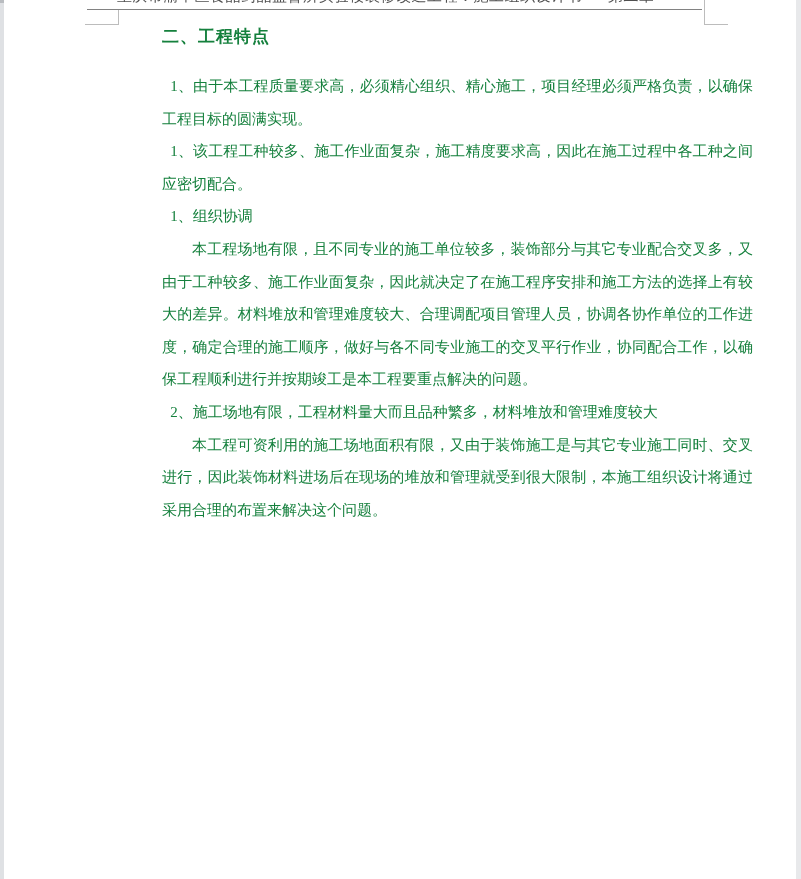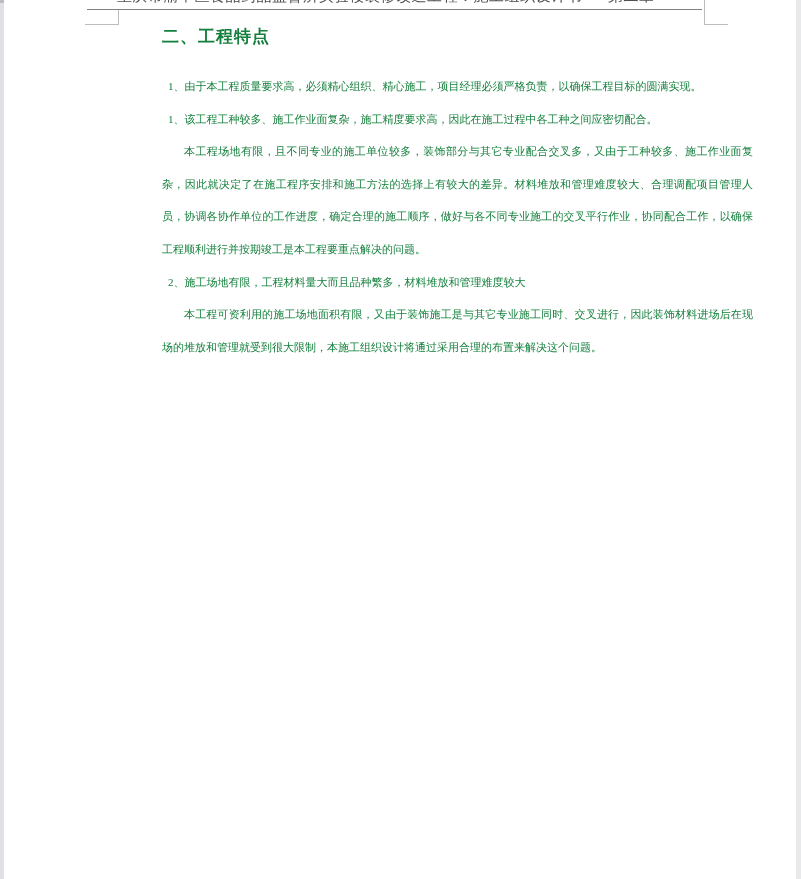--- a/index.html
+++ b/index.html
@@ -62,21 +62,21 @@
   .content h2 {
     font-size: 17px;
     line-height: 23px;
     font-weight: bold;
     margin: 18px 0 22px 0;
     letter-spacing: 1px;
   }
   .content h2:first-child { margin-top: 0; }
   .content p {
     margin: 0;
-    font-size: 11px;
+    font-size: 15px;
     line-height: 32.6px;
     text-align: justify;
   }
   .content p.indent-num  { text-indent: 0.55em; }
   .content p.indent-body { text-indent: 2em; }
 </style>
 </head>
 <body>
 
 <div class="edge-strip-left">
@@ -93,16 +93,17 @@
 
 <div class="mark mark-left-v"></div>
 <div class="mark mark-left-h"></div>
 <div class="mark mark-right-v"></div>
 <div class="mark mark-right-h"></div>
 
 <div class="content" id="doc-content">
     <h2>二、工程特点</h2>
     <p class="indent-num">1、由于本工程质量要求高，必须精心组织、精心施工，项目经理必须严格负责，以确保工程目标的圆满实现。</p>
     <p class="indent-num">1、该工程工种较多、施工作业面复杂，施工精度要求高，因此在施工过程中各工种之间应密切配合。</p>
+    <p class="indent-num">1、组织协调</p>
     <p class="indent-body">本工程场地有限，且不同专业的施工单位较多，装饰部分与其它专业配合交叉多，又由于工种较多、施工作业面复杂，因此就决定了在施工程序安排和施工方法的选择上有较大的差异。材料堆放和管理难度较大、合理调配项目管理人员，协调各协作单位的工作进度，确定合理的施工顺序，做好与各不同专业施工的交叉平行作业，协同配合工作，以确保工程顺利进行并按期竣工是本工程要重点解决的问题。</p>
     <p class="indent-num">2、施工场地有限，工程材料量大而且品种繁多，材料堆放和管理难度较大</p>
     <p class="indent-body">本工程可资利用的施工场地面积有限，又由于装饰施工是与其它专业施工同时、交叉进行，因此装饰材料进场后在现场的堆放和管理就受到很大限制，本施工组织设计将通过采用合理的布置来解决这个问题。</p>
   </div>
 
 </body></html>

